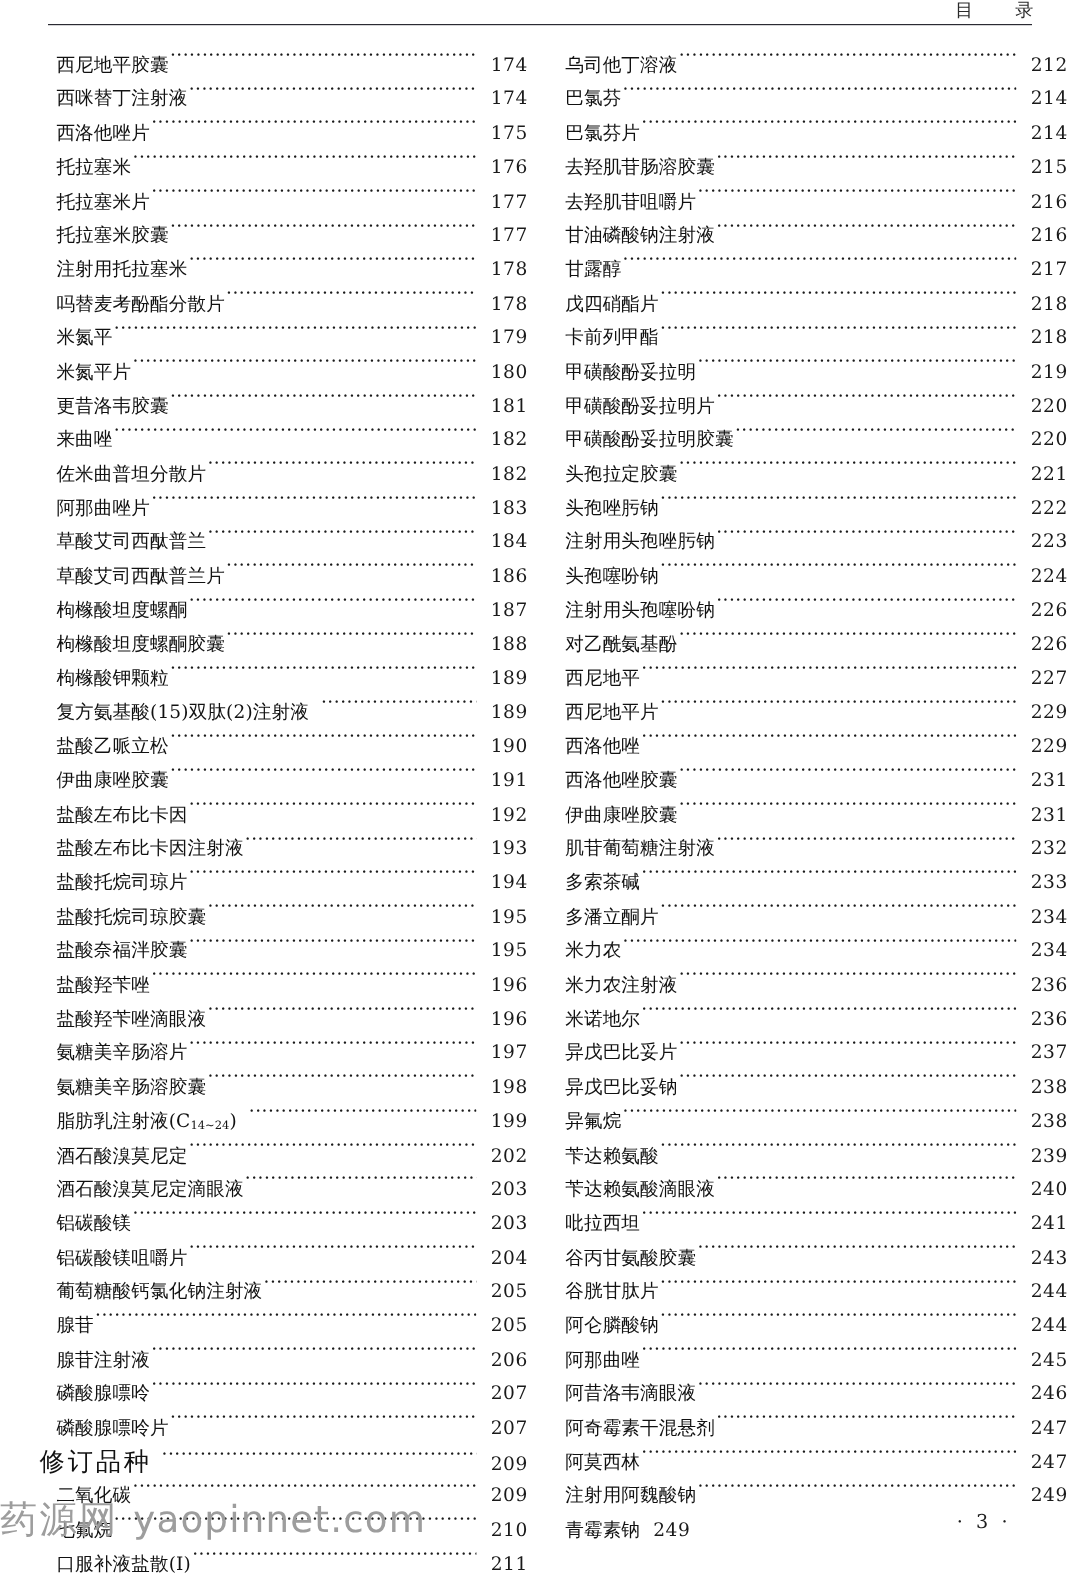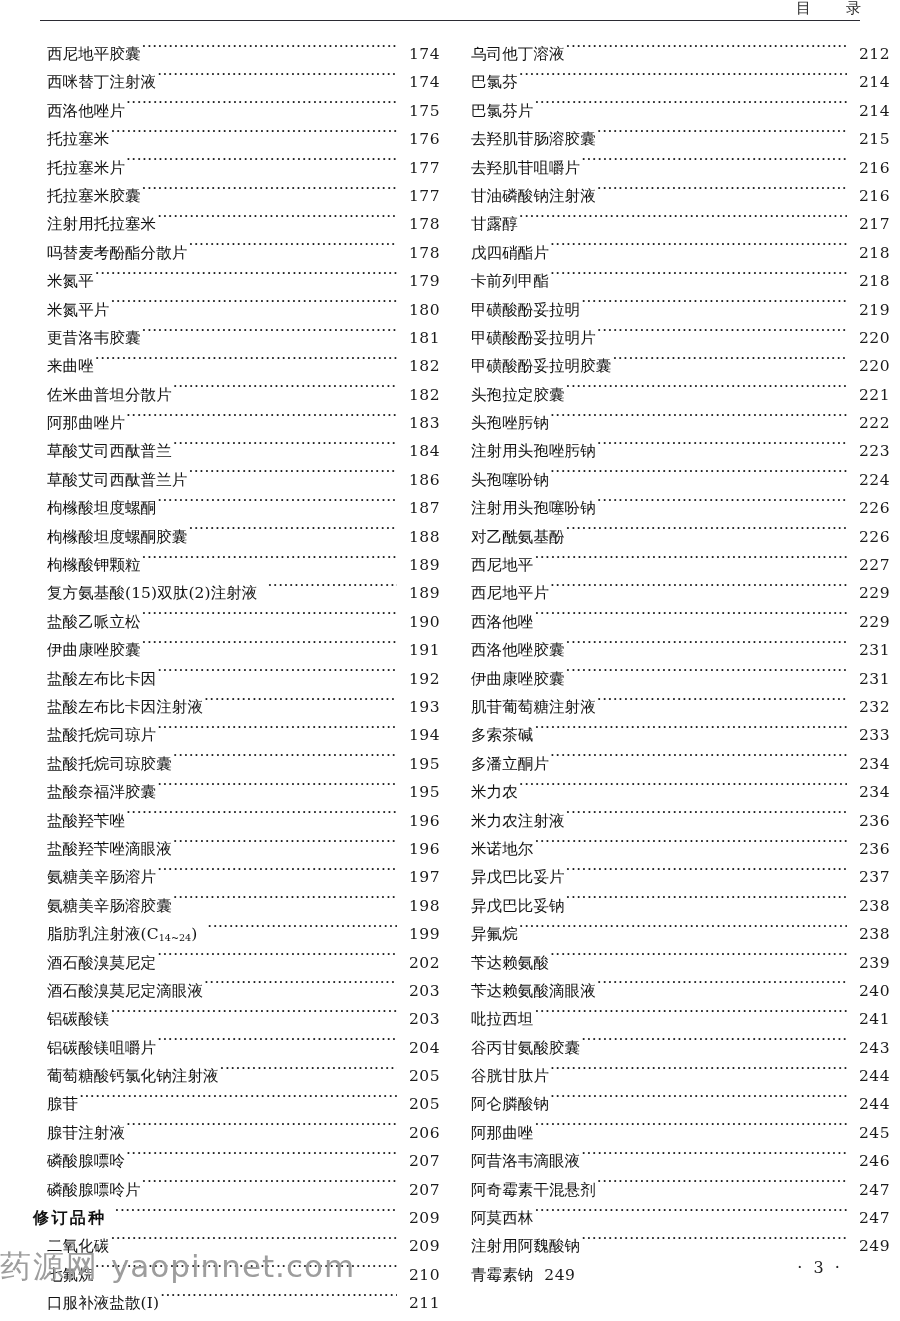--- a/index.html
+++ b/index.html
@@ -78,23 +78,23 @@
   
   .lvl-item { padding-left: 47px; }
   .lvl-section { padding-left: 33px; }
   .col-right .lvl-item { padding-left: 21px; }
 
   .toc-title {
     flex: 0 0 auto;
     letter-spacing: 0.1px;
   }
   .toc-row.section .toc-title {
-    font-weight: bold;
+    font-weight: normal;
     letter-spacing: 2.4px;
-    font-size: 16px;
+    font-size: 21px;
   }
 
   
   .leader {
     flex: 1 1 auto;
     min-width: 6px;
     overflow: hidden;
     position: relative;
     height: 1em;
     margin: 0 1px;

